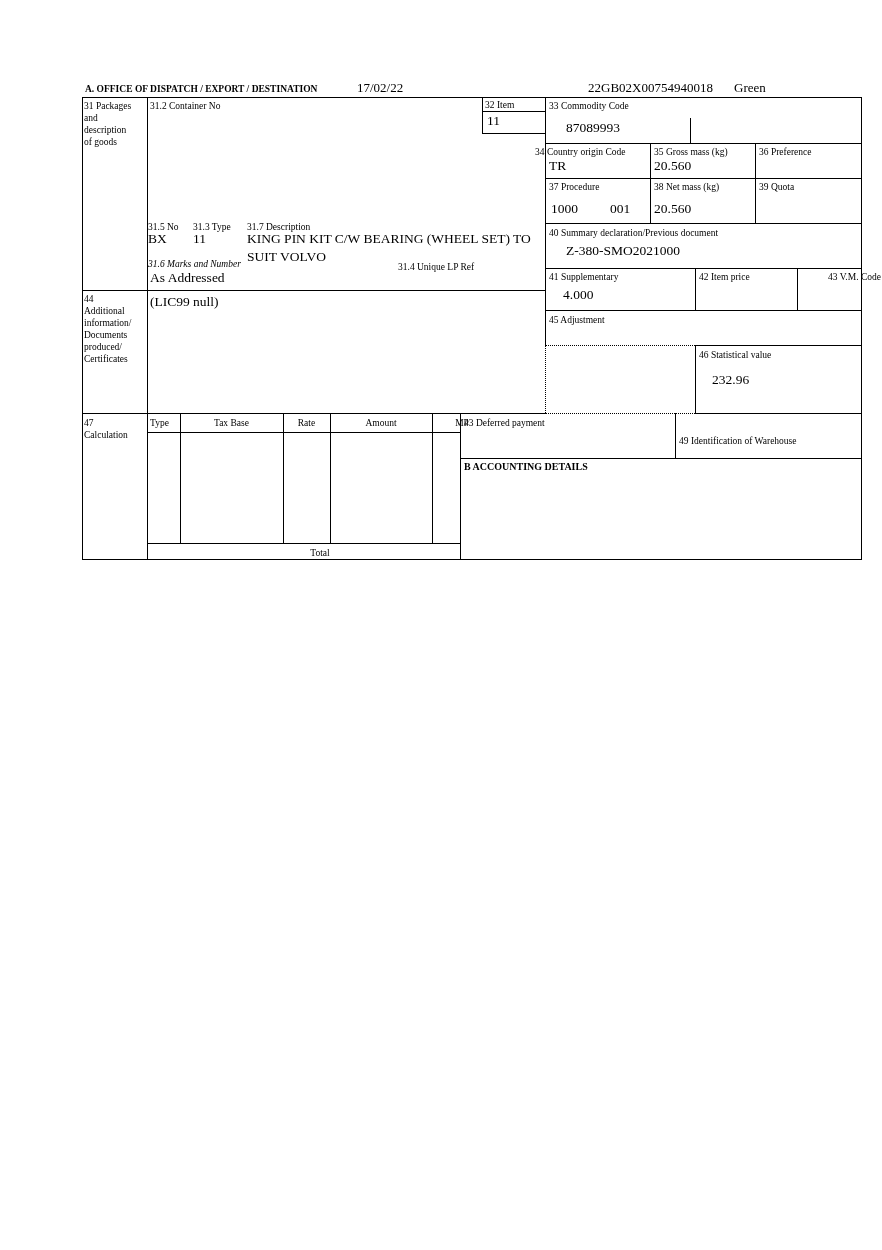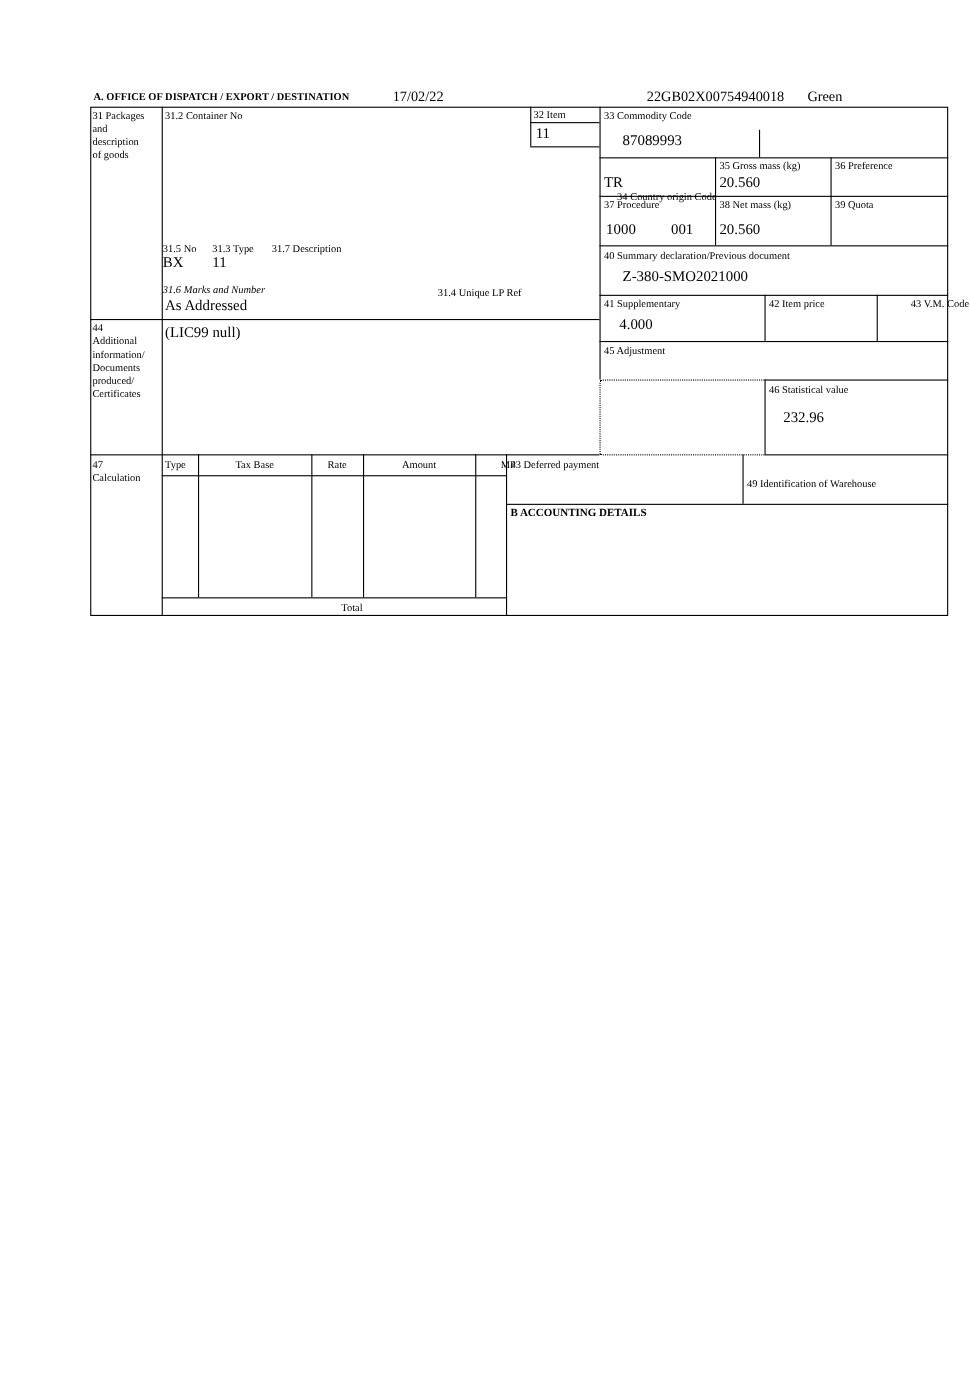--- a/index.html
+++ b/index.html
@@ -74,28 +74,30 @@
   <div class="lbl" style="left:150px; top:100px;">31.2 Container No</div>
 
   <div class="lbl" style="left:485px; top:99px;">32 Item</div>
   <div class="val" style="left:487px; top:113px;">11</div>
 
   <div class="lbl" style="left:148px; top:221px;">31.5 No</div>
   <div class="lbl" style="left:193px; top:221px;">31.3 Type</div>
   <div class="lbl" style="left:247px; top:221px;">31.7 Description</div>
   <div class="val" style="left:148px; top:231px;">BX</div>
   <div class="val" style="left:193px; top:231px;">11</div>
+  <div class="val pre" style="left:247px; top:230px; line-height:18px; white-space:pre-line; width:300px;">KING PIN KIT C/W BEARING (WHEEL SET) TO
+SUIT VOLVO</div>
   <div class="lbl" style="left:148px; top:258px;font-style:italic;">31.6 Marks and Number</div>
   <div class="lbl" style="left:398px; top:261px;">31.4 Unique LP Ref</div>
   <div class="val" style="left:150px; top:270px;">As Addressed</div>
 
   <div class="lbl" style="left:549px; top:100px;">33 Commodity Code</div>
   <div class="val" style="left:566px; top:120px;">87089993</div>
 
-  <div class="lbl" style="left:561px; top:146px;margin-top:28px;">34 Country origin Code</div>
+  <div class="lbl" style="left:535px; top:146px;">34 Country origin Code</div>
   <div class="val" style="left:549px; top:158px;">TR</div>
   <div class="lbl" style="left:654px; top:146px;">35 Gross mass (kg)</div>
   <div class="val" style="left:654px; top:158px;">20.560</div>
   <div class="lbl" style="left:759px; top:146px;">36 Preference</div>
 
   <div class="lbl" style="left:549px; top:181px;">37 Procedure</div>
   <div class="val" style="left:551px; top:201px;">1000</div>
   <div class="val" style="left:610px; top:201px;">001</div>
   <div class="lbl" style="left:654px; top:181px;">38 Net mass (kg)</div>
   <div class="val" style="left:654px; top:201px;">20.560</div>

